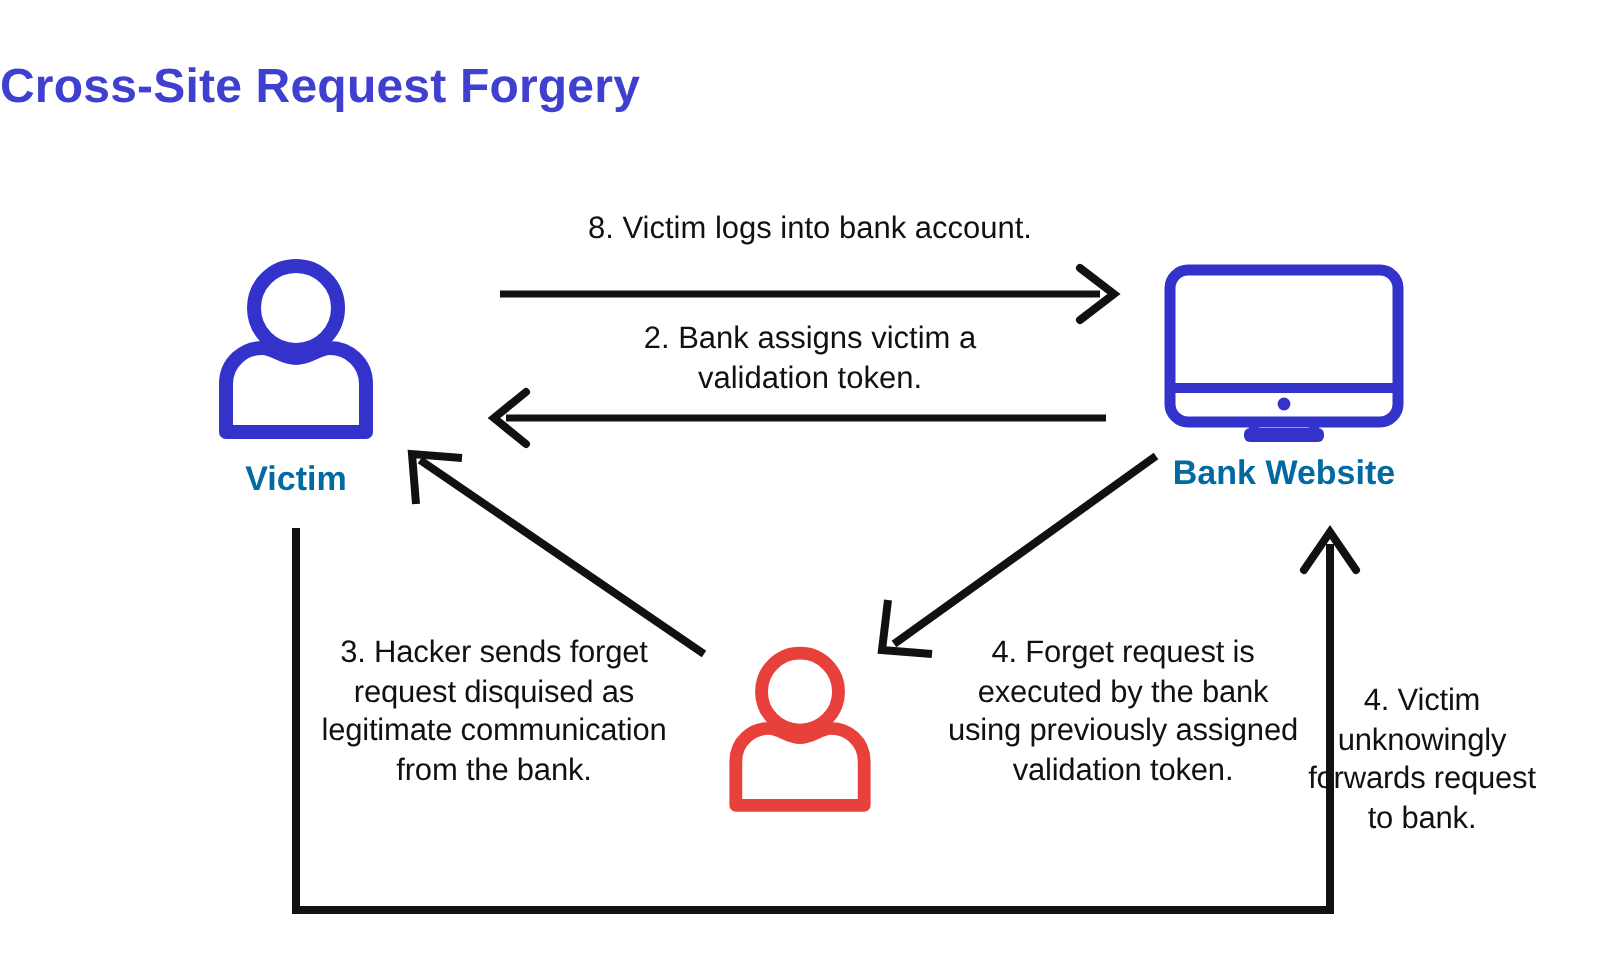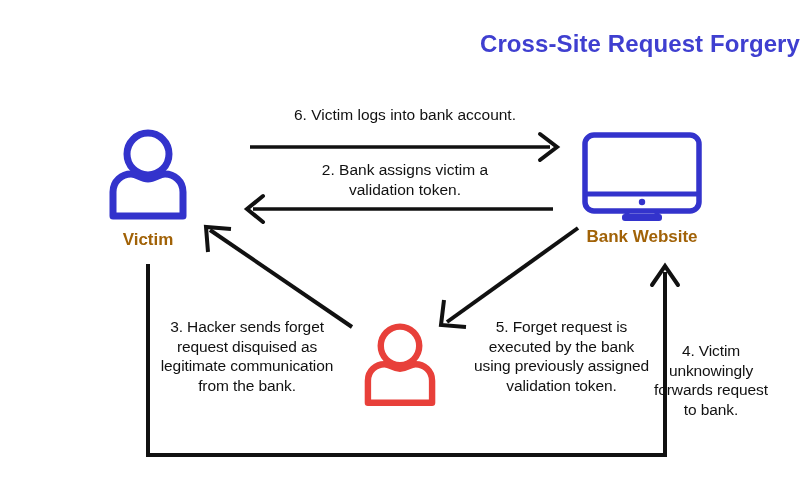--- a/index.html
+++ b/index.html
@@ -20,31 +20,31 @@
     inset: 0;
     width: 800px;
     height: 480px;
   }
   .abs { position: absolute; }
 
   #diagram-title {
     left: 0;
     top: 30px;
     width: 800px;
-    text-align: right;
+    text-align: left;
     font-size: 24px;
     font-weight: bold;
     color: #3F3FD0;
     letter-spacing: 0.1px;
   }
 
   .node-label {
     font-size: 17px;
     font-weight: bold;
-    color: #a16207;
+    color: #0369a1;
     text-align: center;
   }
 
   .step-text {
     font-size: 15.5px;
     line-height: 19.5px;
     color: #111111;
     text-align: center;
     letter-spacing: -0.1px;
   }
@@ -110,24 +110,24 @@
   <div class="node-label" style="margin-top:4px;">Bank Website</div>
 </div>
 
 <div class="abs" style="left:358px; top:322px; width:84px;">
   <svg class="icon" width="84" height="88" viewBox="0 0 90 96" xmlns="http://www.w3.org/2000/svg">
     <circle cx="45" cy="26" r="21" fill="none" stroke="#E8403A" stroke-width="7"></circle>
     <path d="M10 92 L10 68 C10 57 19 50 28 50 C34 50 38 55 45 55 C52 55 56 50 62 50 C71 50 80 57 80 68 L80 92 Z" fill="none" stroke="#E8403A" stroke-width="7" stroke-linejoin="round" stroke-linecap="round" transform="translate(0,-4)"></path>
   </svg>
 </div>
 
-<div class="abs arrow-label" style="left:230px; top:105px; width:350px;">6.  Victim logs into bank account.</div>
+<div class="abs arrow-label" style="left:230px; top:105px; width:350px;">8.  Victim logs into bank account.</div>
 
 <div class="abs arrow-label" style="left:240px; top:160px; width:330px;">
   <div>2. Bank assigns victim a</div>
   <div>validation token.</div>
 </div>
 
 <div class="abs step-text" style="left:156px; top:317px; width:182px;">3. Hacker sends forget request disquised as legitimate communication from the bank.</div>
 
 <div class="abs step-text" style="left:652px; top:341px; width:118px;">4. Victim unknowingly forwards request to bank.</div>
 
-<div class="abs step-text" style="left:474px; top:317px; width:175px;">5. Forget request is executed by the bank using previously assigned validation token.</div>
+<div class="abs step-text" style="left:474px; top:317px; width:175px;">4. Forget request is executed by the bank using previously assigned validation token.</div>
 
 </body></html>

